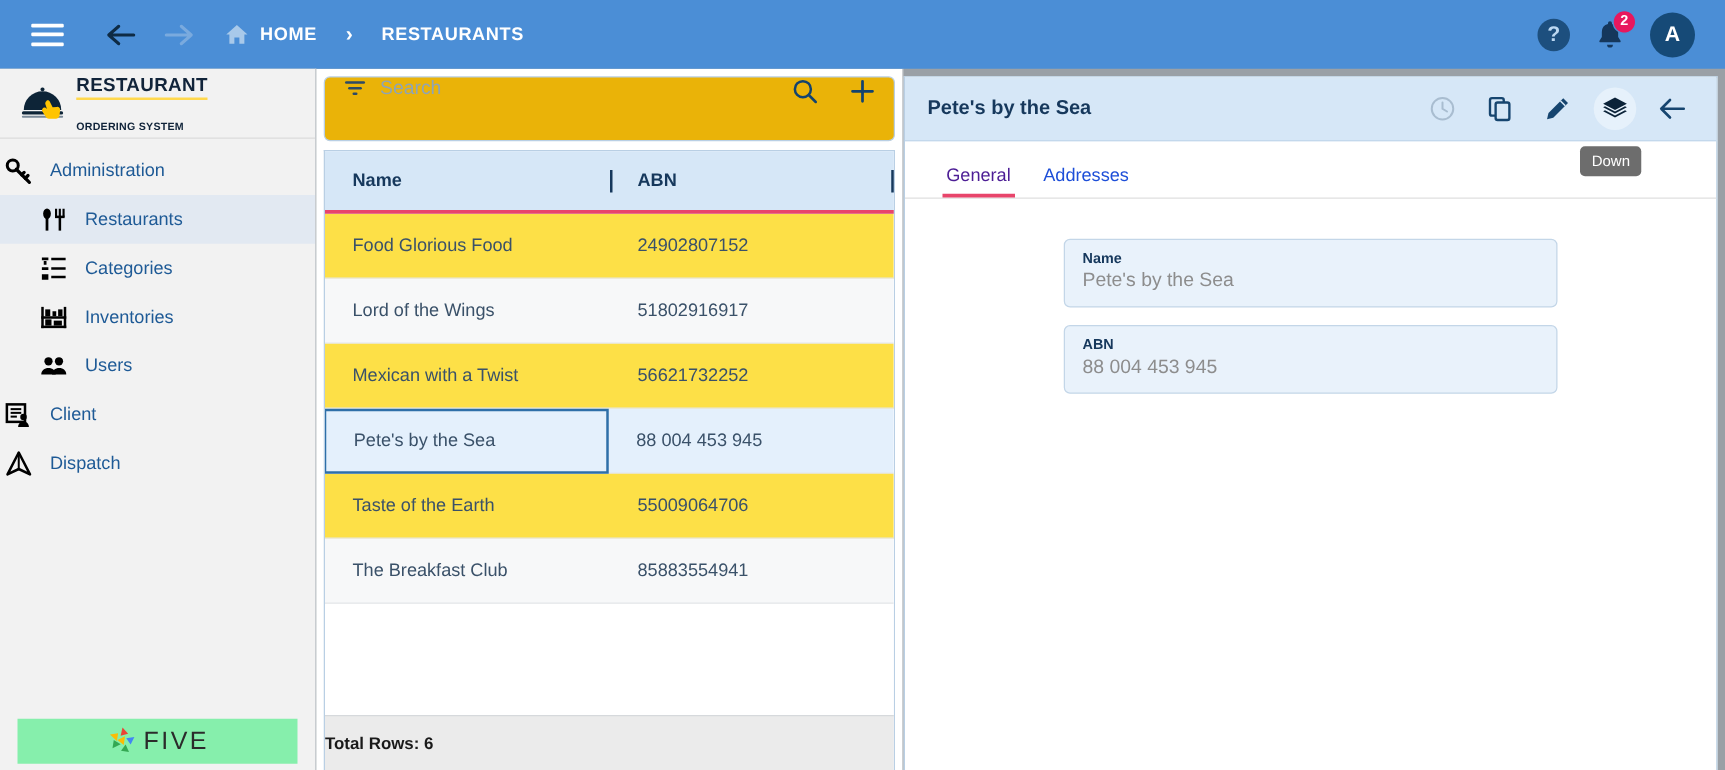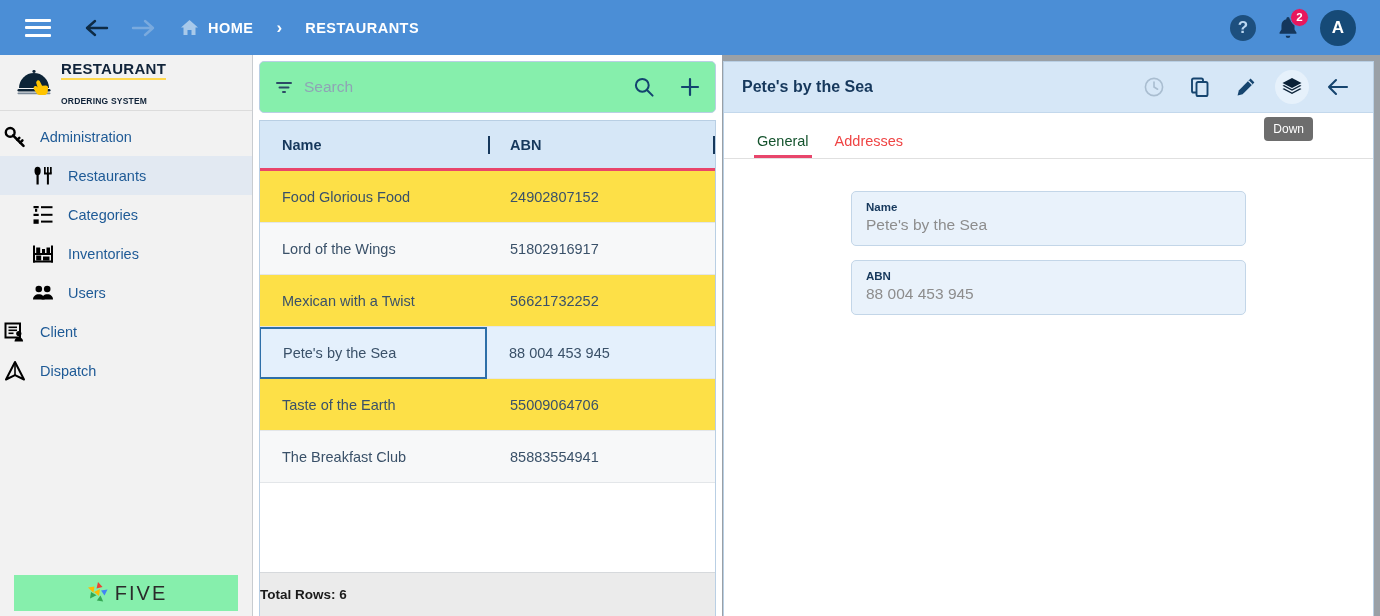--- a/index.html
+++ b/index.html
@@ -125,24 +125,24 @@
   
   .list-pane {
     width: 470px; flex: 0 0 470px;
     background: #ffffff;
     border-right: 1px solid #9aa0a6;
     display: flex; flex-direction: column;
     padding: 6px 6px 0 6px;
   }
   .search-box {
     height: 52px; flex: 0 0 52px;
-    background: #86efac;
+    background: #eab308;
     border: 1px solid #b9cfe4;
     border-radius: 5px;
-    display: flex; align-items: center;
+    display: flex; align-items: flex-start;
     padding: 0 14px 0 14px; gap: 10px;
     margin-bottom: 7px;
   }
   .filter-ico { color: #2c4a66; display: flex; cursor: pointer; }
   .search-input {
     flex: 1; border: none; outline: none; background: transparent;
     font-size: 15.5px; color: #33475b;
     font-family: "Liberation Sans", sans-serif;
   }
   .search-input::placeholder { color: #8fa4b5; }
@@ -231,24 +231,24 @@
   .act.highlight { background: #e6f1fb; color: #0b2238; }
 
   .tabs-bar {
     height: 46px; flex: 0 0 46px;
     display: flex; align-items: flex-end;
     padding-left: 20px;
     border-bottom: 1px solid #e0e0e0;
     position: relative;
   }
   .tab {
-    font-size: 14.5px; color: #ef4444; cursor: pointer;
+    font-size: 14.5px; color: #1d4ed8; cursor: pointer;
     padding: 0 13px 9px 13px; position: relative;
   }
-  .tab.active { color: #14532d; text-align: right; }
+  .tab.active { color: #4c1d95; text-align: right; }
   .tab.active::after {
     content: ""; position: absolute; left: 10px; right: 10px; bottom: 0;
     height: 3px; background: #e8456b;
   }
   .tooltip {
     position: absolute; right: 60px; top: 4px;
     background: #6d6d6d; color: #fff;
     font-size: 12px; padding: 5px 9px; border-radius: 4px;
   }
 

